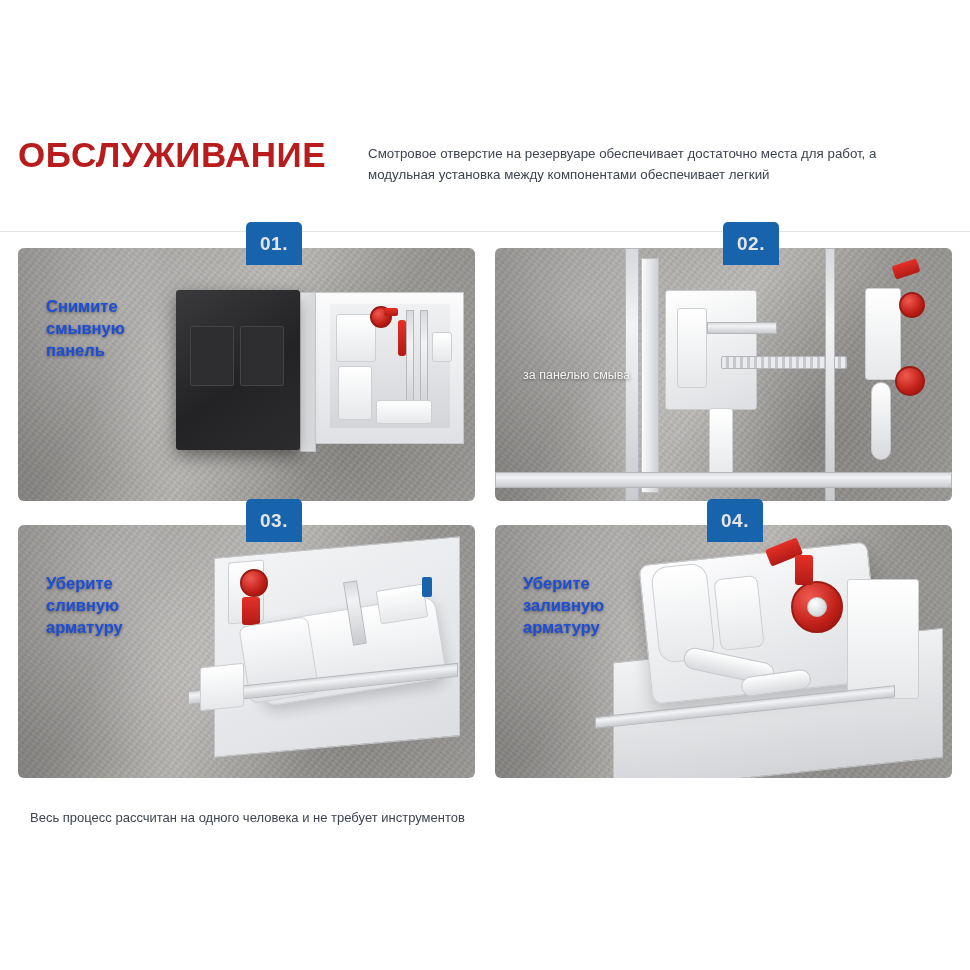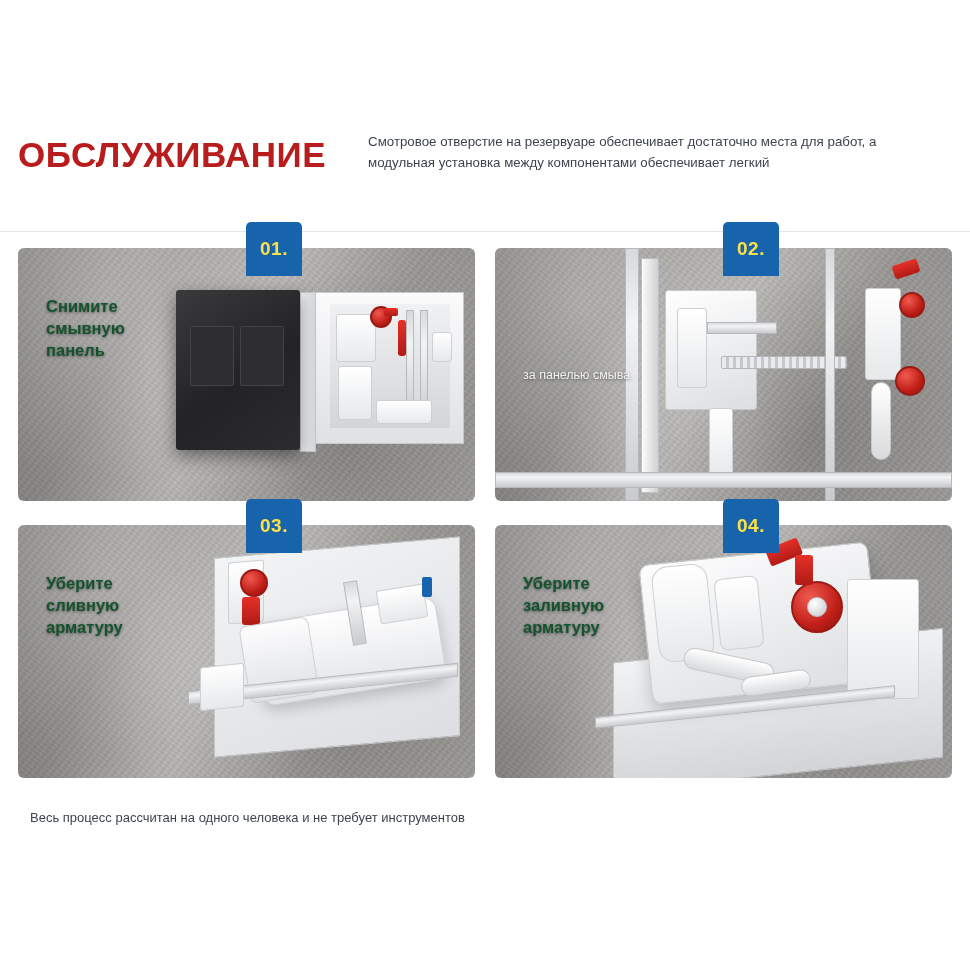--- a/index.html
+++ b/index.html
@@ -30,21 +30,21 @@
     font-weight: 700;
     letter-spacing: 0.5px;
     color: #b91c1c;
     line-height: 1.1;
     white-space: nowrap;
     margin-top: 8px;
     flex: 0 0 auto;
   }
   .intro {
     margin-left: 42px;
-    margin-top: 4px;
+    margin-top: 16px;
     font-size: 13.3px;
     line-height: 1.55;
     color: #3d4450;
     max-width: 520px;
     text-align: left;
   }
   .intro .l3 { display:block; text-align:center; }
 
   
   .grid {
@@ -90,41 +90,41 @@
     position: absolute; inset: 0;
     background: linear-gradient(90deg, rgba(0,0,0,0.22) 0%, rgba(0,0,0,0.05) 28%, rgba(0,0,0,0) 55%, rgba(0,0,0,0.10) 100%);
   }
 
   
   .badge {
     position: absolute;
     top: -26px;
     left: 50%;
     transform: translateX(-50%);
-    width: 56px; height: 54px;
+    width: 56px; height: 43px;
     background: #1763ac;
     border-radius: 5px 5px 0 0;
-    color: #fde047;
+    color: #e5e5e5;
     font-size: 19px;
     font-weight: 700;
     display: flex;
     align-items: center;
     justify-content: center;
     letter-spacing: .5px;
     z-index: 5;
   }
   .card.c1 .badge { left: 228px; transform: none; }
   .card.c2 .badge { left: 228px; transform: none; }
   .card.c3 .badge { left: 228px; transform: none; }
-  .card.c4 .badge { left: 228px; transform: none; }
+  .card.c4 .badge { left: 212px; transform: none; }
 
   .card-caption {
     position: absolute;
     left: 28px; top: 48px;
-    color: #14532d;
+    color: #1d4ed8;
     font-size: 16.5px;
     font-weight: 700;
     line-height: 1.32;
     text-shadow: 0 1px 3px rgba(0,0,0,0.45);
     z-index: 4;
     white-space: pre-line;
   }
   .card-subcaption {
     position: absolute;
     left: 28px; top: 120px;

